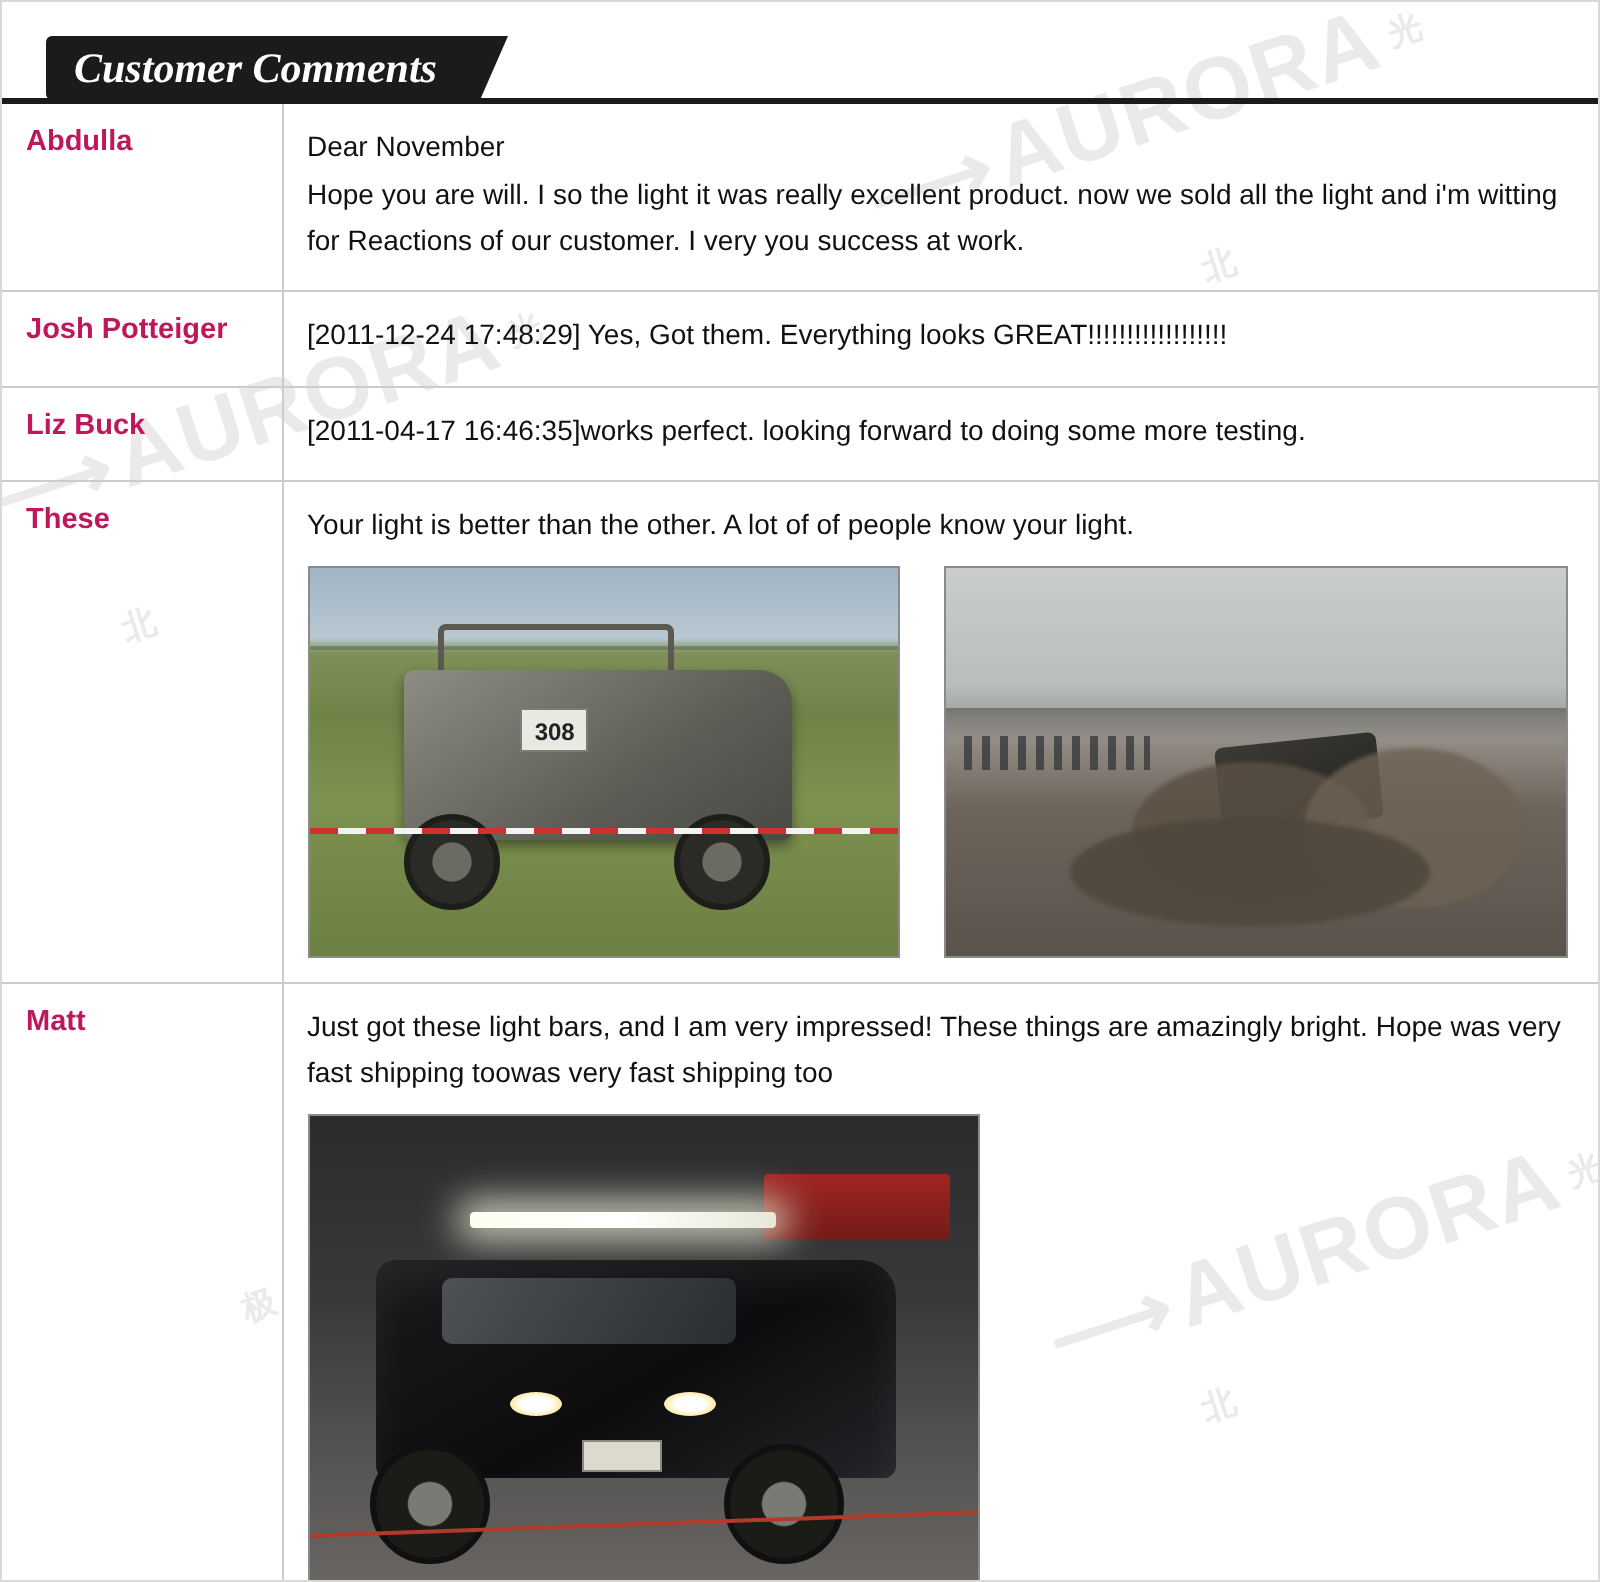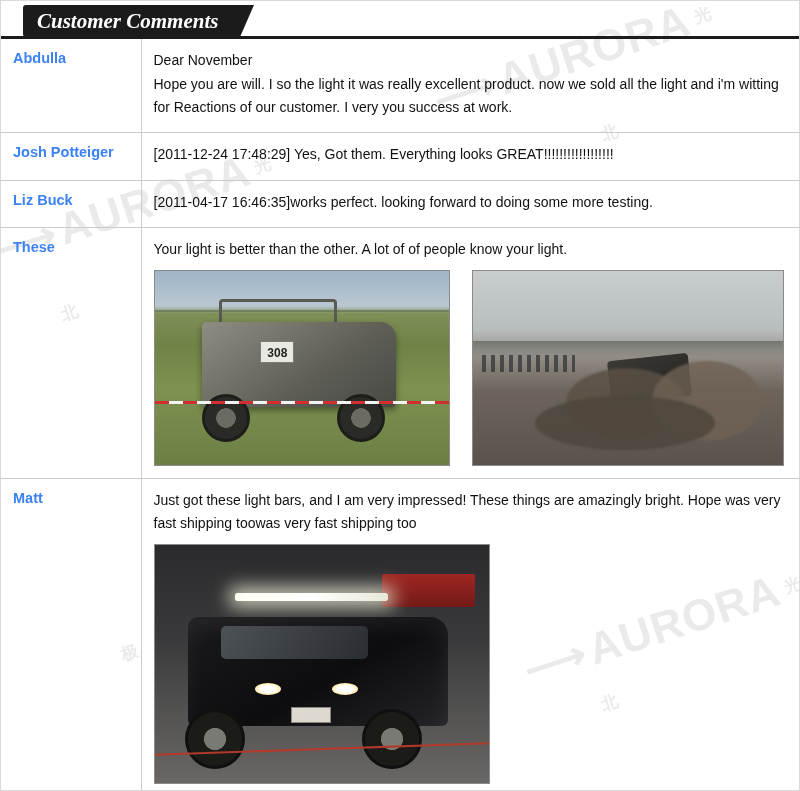--- a/index.html
+++ b/index.html
@@ -47,21 +47,21 @@
   .wm .arrow {
     display: inline-block;
     font-size: 40px;
     transform: scaleX(1.1);
   }
 
   
   .header {
     position: relative;
     height: 34px;
-    margin: 4px 0 0 0;
+    margin: 17px 0 0 0;
     z-index: 10;
   }
   .header-tab {
     position: absolute;
     left: 22px;
     top: 0;
     height: 32px;
     background: #1b1b1b;
     color: #ffffff;
     font-family: "Liberation Serif", serif;
@@ -102,21 +102,21 @@
   table.comments td {
     border-bottom: 1px solid #cccccc;
     vertical-align: top;
     padding: 10px 12px 12px 12px;
     background: transparent;
   }
   td.name {
     width: 140px;
     font-weight: bold;
     font-size: 14.5px;
-    color: #3b82f6;
+    color: #be185d;
     padding-left: 22px;
     line-height: 1.35;
     border-right: 1px solid #cccccc;
   }
   td.body {
     font-size: 14px;
     line-height: 1.6;
     color: #111;
   }
   td.body p {

